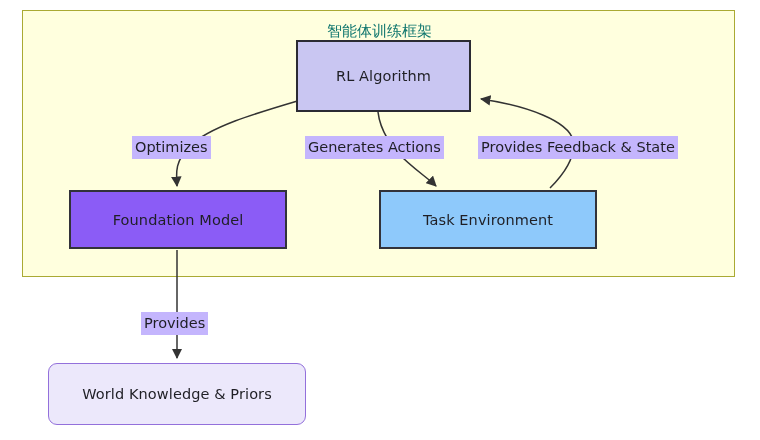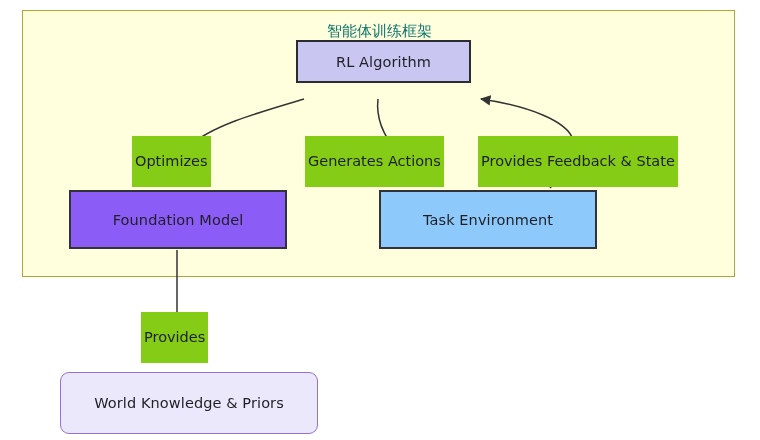--- a/index.html
+++ b/index.html
@@ -62,21 +62,21 @@
     color: #1f1f25;
     letter-spacing: 0.1px;
     text-align: center;
     font-family: "DejaVu Sans", sans-serif;
   }
 
   .node-rl {
     left: 296px;
     top: 40px;
     width: 175px;
-    height: 43px;
+    height: 72px;
     background: #c9c6f2;
     border: 2px solid #2b2b33;
   }
 
   .node-foundation {
     left: 69px;
     top: 190px;
     width: 218px;
     height: 59px;
     background: #8b5cf6;
@@ -88,38 +88,37 @@
     top: 190px;
     width: 218px;
     height: 59px;
     background: #8ec9fb;
     border: 2.4px solid #32323a;
     justify-content: center;
   }
 
   .node-world {
     left: 48px;
-    top: 372px;
+    top: 363px;
     width: 258px;
     height: 62px;
     background: #ece8fb;
     border: 1.6px solid #9370db;
     border-radius: 9px;
-    margin-left: 12px;
   }
 
   
   .edge-label {
     position: absolute;
-    background: #84cc16;
+    background: #c4b5fd;
     color: #1f1f25;
     font-size: 14.5px;
     font-family: "DejaVu Sans", sans-serif;
     line-height: 19px;
-    padding: 16px 3px;
+    padding: 2px 3px;
     white-space: nowrap;
     box-sizing: border-box;
   }
   .label-optimizes  { left: 132px; top: 136px; }
   .label-generates  { left: 305px; top: 136px; }
   .label-feedback   { left: 478px; top: 136px; }
   .label-provides   { left: 141px; top: 312px; }
 </style>
 </head>
 <body>

